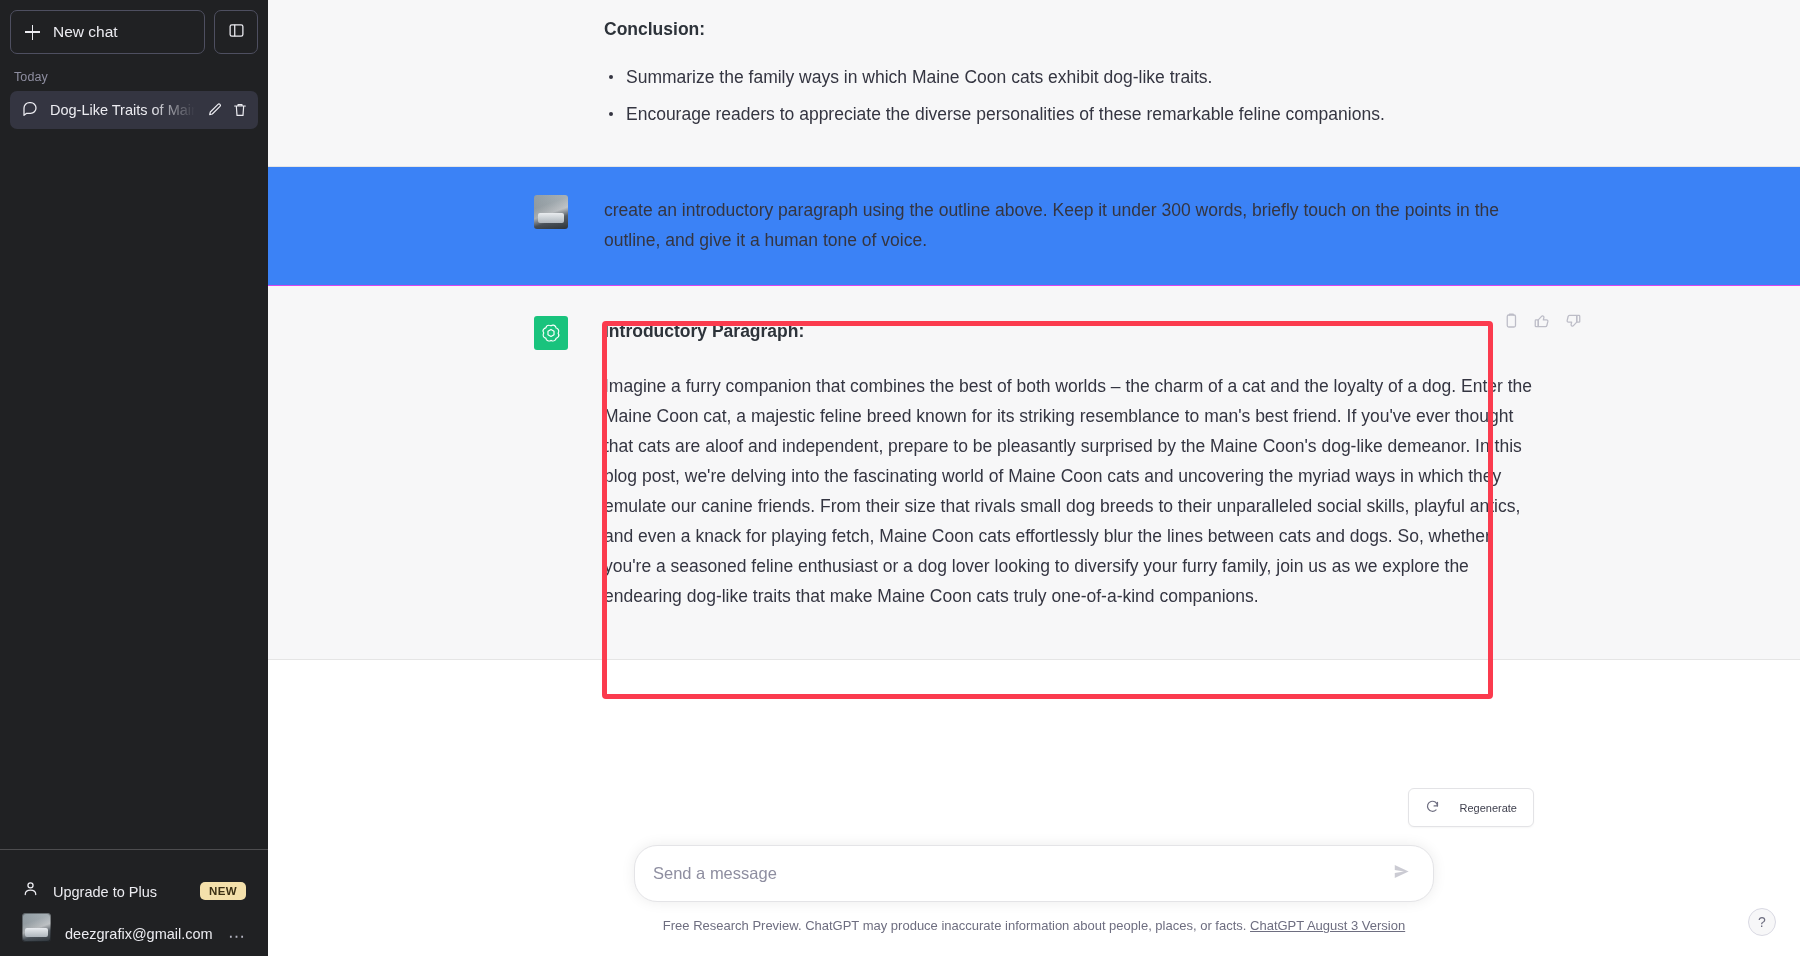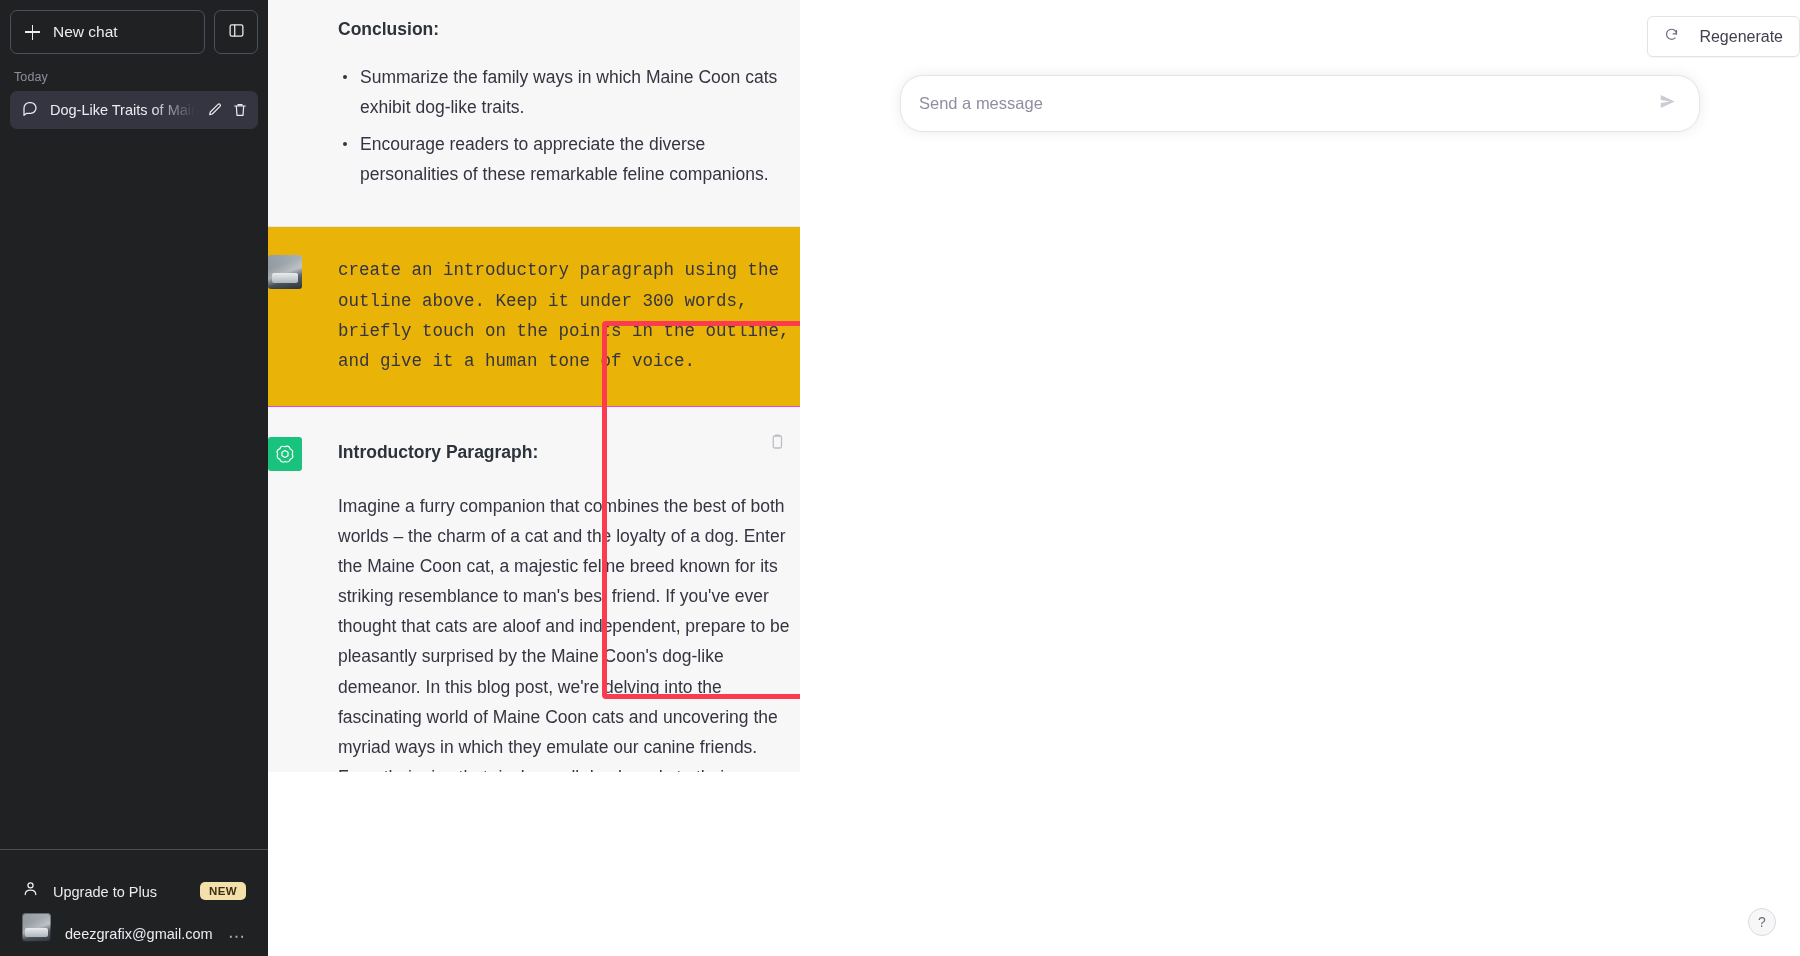--- a/index.html
+++ b/index.html
@@ -87,27 +87,27 @@
     content:""; position:absolute; left:3px; right:3px; bottom:5px; height:9px;
     border-radius:2px;
     background: linear-gradient(180deg,#e9ecef,#aeb6bd);
   }
   .dots { margin-left: auto; color: #b4b4c0; font-size: 17px; letter-spacing:1px; line-height: 10px; }
 
   
   #main {
     flex: 1 1 auto; height: 956px;
     position: relative; background: #ffffff;
-    display: flex; flex-direction: row;
+    display: flex; flex-direction: column;
   }
   #thread { position: relative; height: 772px; overflow: hidden; }
 
   .msg { width: 100%; }
   .msg.assistant { background: #f7f7f8; border-top: 1px solid #d946ef; border-bottom: 1px solid #e5e5e5; }
-  .msg.user { background: #eab308; font-family: Liberation Mono, monospace; }
+  .msg.user { background: #3b82f6; }
   .msg-inner {
     max-width: 1000px; margin: 0 auto;
     display: flex; gap: 36px;
     padding: 26px 0 26px 0;
     position: relative;
   }
   .m-avatar { width: 34px; height: 34px; flex: 0 0 34px; border-radius: 3px; }
   .m-avatar.gpt {
     background: #19c37d;
     display: flex; align-items: center; justify-content: center;
@@ -145,21 +145,21 @@
     pointer-events: none;
   }
 
   
   #composer { flex: 1 1 auto; position: relative; background: #ffffff; }
   .regen-wrap { display: flex; justify-content: center; padding-top: 16px; }
   .regen-inner { width: 1000px; display: flex; justify-content: flex-end; }
   .regen-btn {
     display: inline-flex; align-items: center; gap: 20px;
     border: 1px solid #e3e3e6; background: #ffffff; color: #40414f;
-    border-radius: 6px; padding: 10px 16px; font-size: 16px; cursor: pointer;
+    border-radius: 6px; padding: 10px 16px; font-size: 11px; cursor: pointer;
     box-shadow: 0 1px 2px rgba(0,0,0,.04);
   }
   .input-wrap { display: flex; justify-content: center; padding-top: 18px; }
   .input-box {
     width: 800px; min-height: 57px;
     border: 1px solid #e4e4e7; border-radius: 23px;
     background: #ffffff; box-shadow: 0 0 14px rgba(0,0,0,.08);
     display: flex; align-items: center; padding: 0 16px 0 18px;
     cursor: text;
   }
@@ -335,19 +335,23 @@
         <div class="input-box">
           <input type="text" placeholder="Send a message" style="">
           <span class="send-btn">
             <svg width="19" height="19" viewBox="0 0 24 24" fill="#8e8ea0">
               <path d="M3.5 20.2 21 12 3.5 3.8 3.5 10.2 15 12 3.5 13.8z"></path>
             </svg>
           </span>
         </div>
       </div>
 
+      <div class="footer-note">
+        <span>Free Research Preview. ChatGPT may produce inaccurate information about people, places, or facts.</span>
+        <a href="#">ChatGPT August 3 Version</a>
+      </div>
 
       <div class="help-btn">
         <span>?</span>
       </div>
     </div>
   </div>
 </div>
 
 </body></html>

